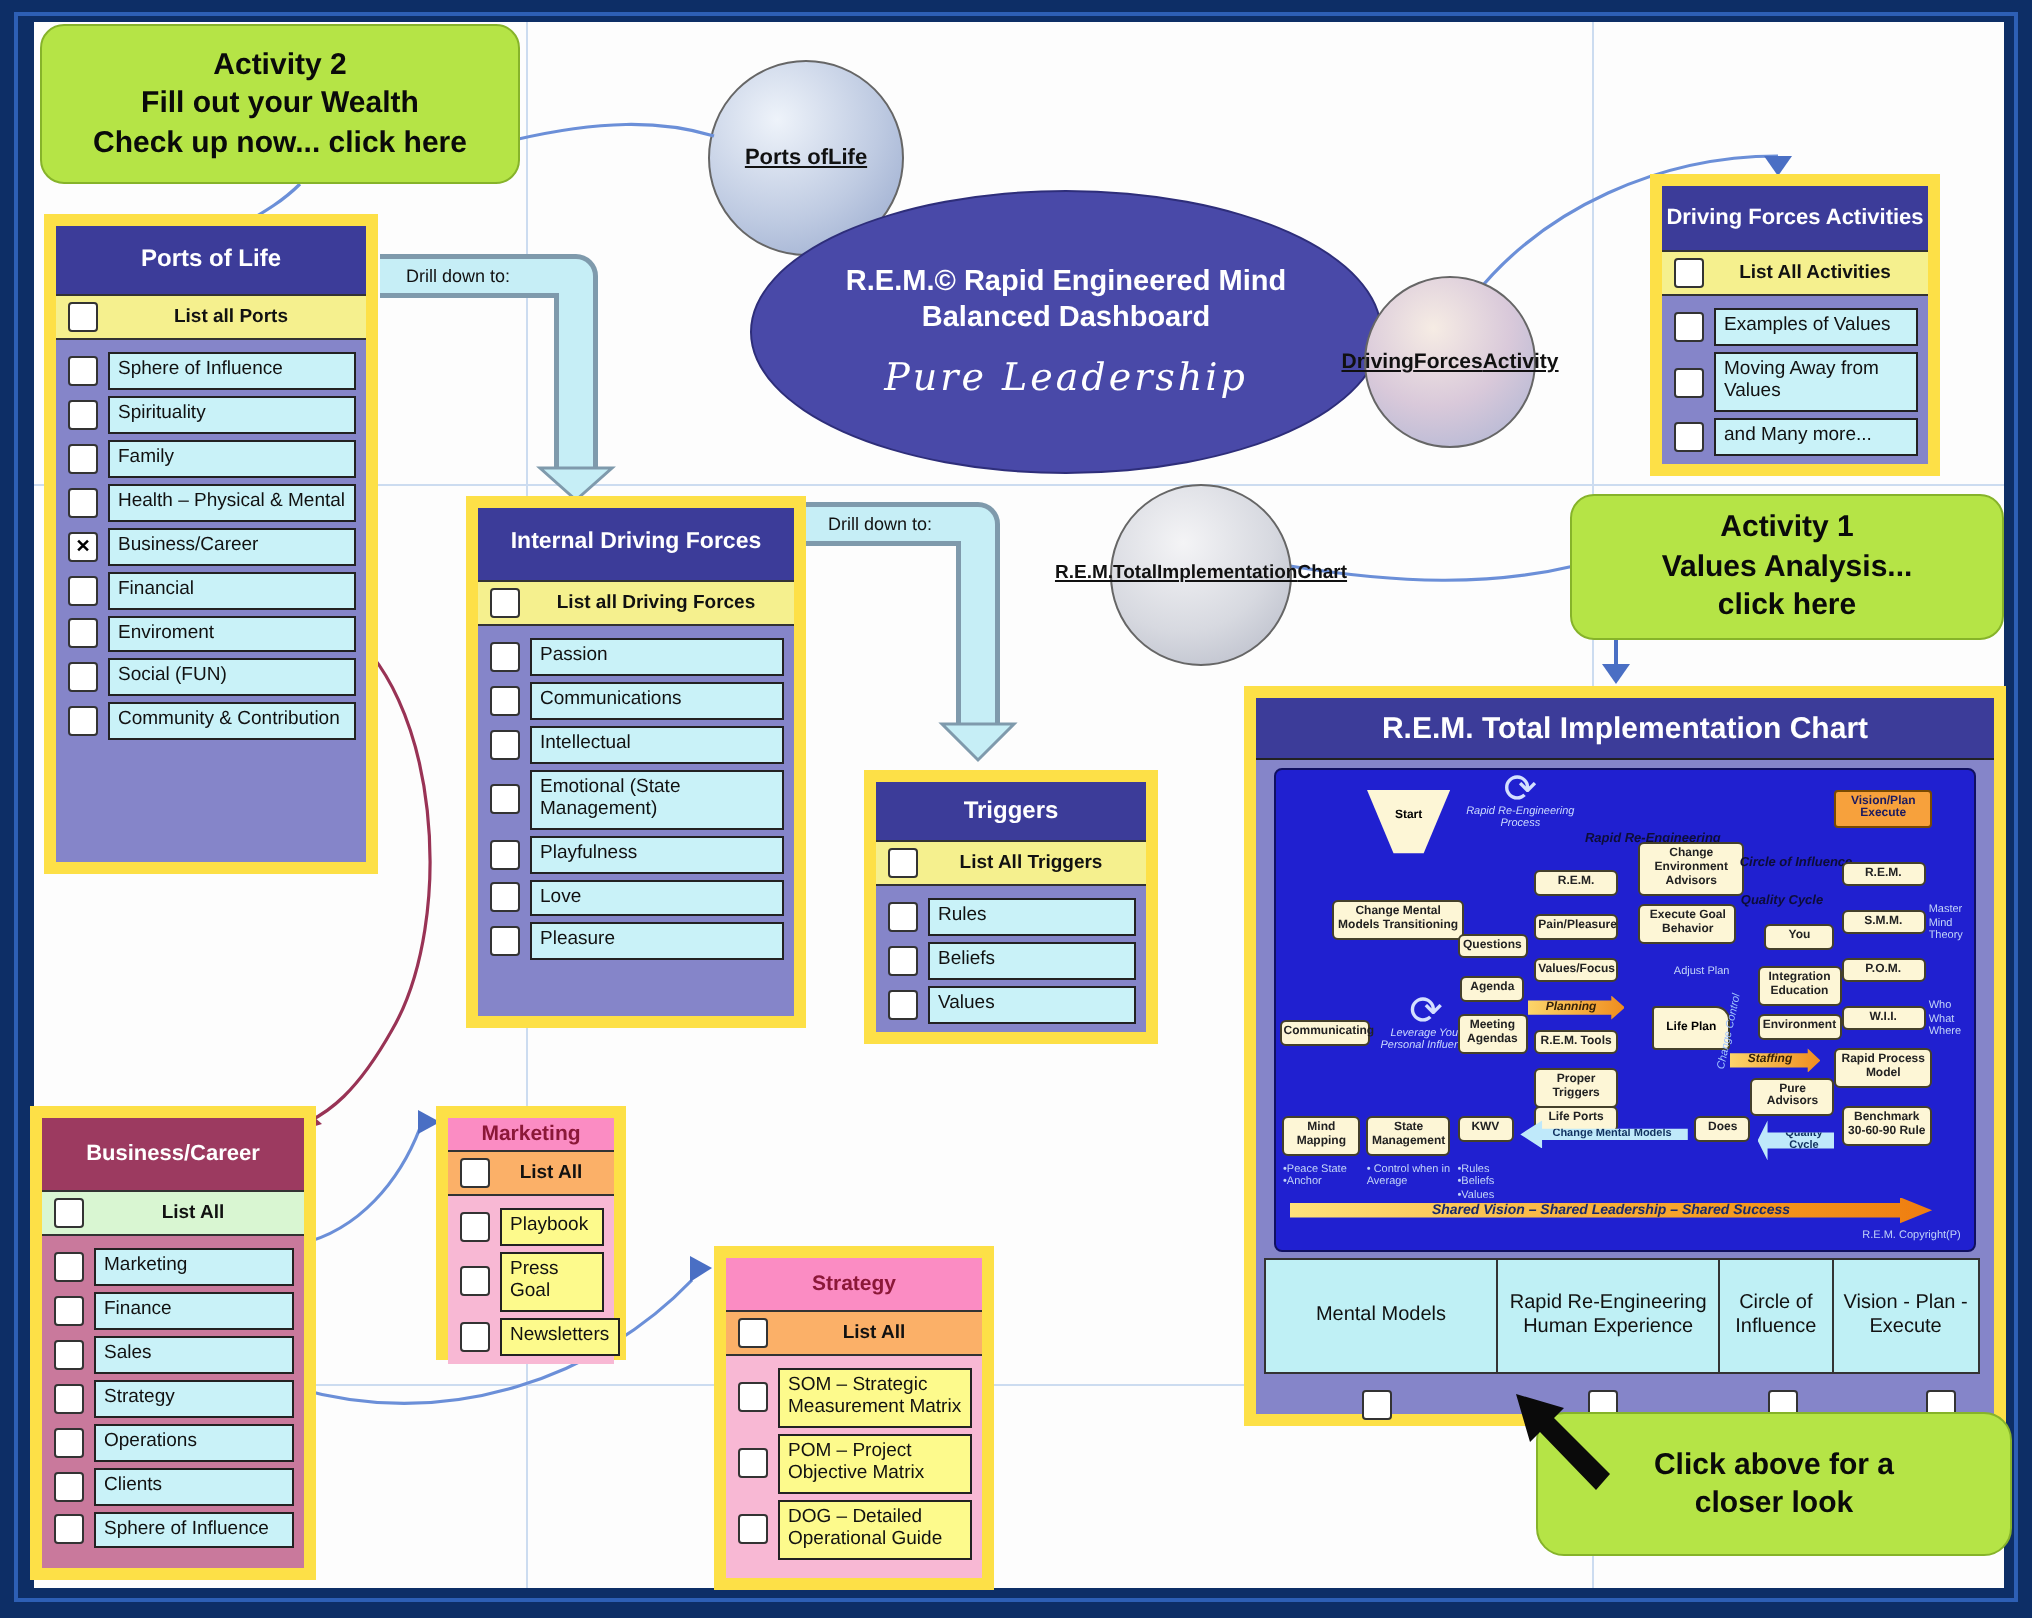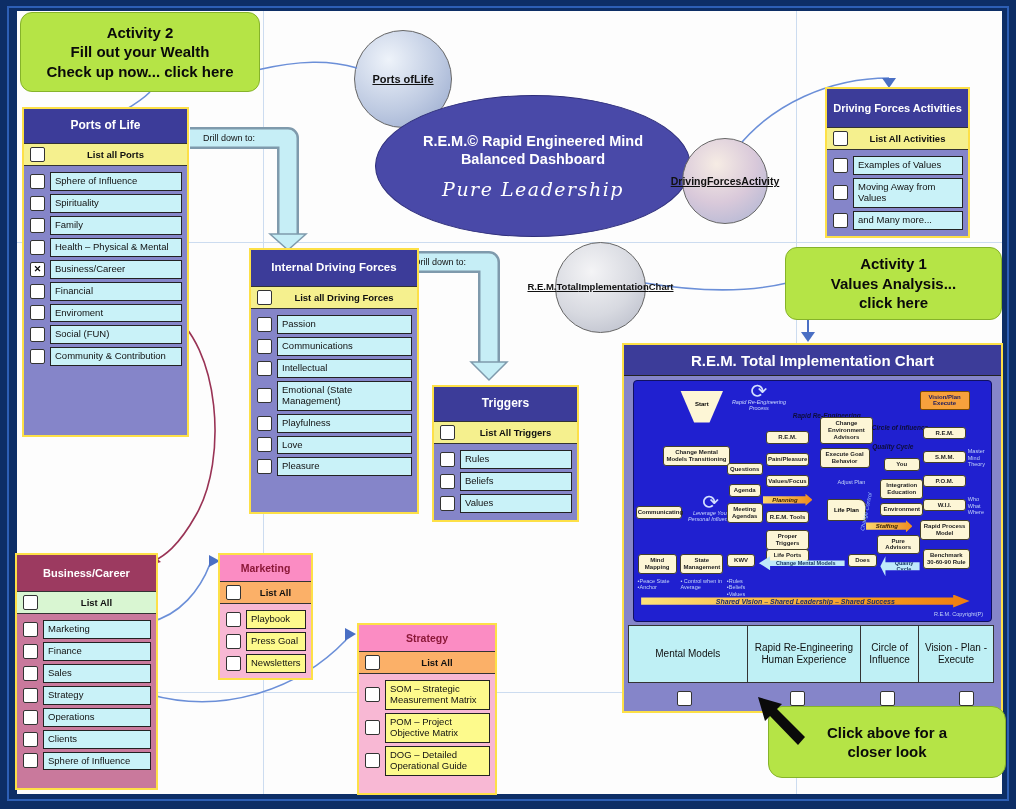--- a/index.html
+++ b/index.html
@@ -25,21 +25,21 @@
   
   .globe{position:absolute;border-radius:50%;border:1px solid #666;display:flex;flex-direction:row;
     align-items:center;justify-content:center;text-align:center;font-weight:bold;color:#111;text-decoration:underline;}
   .globe.ports{left:354px;top:30px;width:96px;height:96px;z-index:1;font-size:11px;
     background:radial-gradient(circle at 35% 30%,#eef3fa,#bfcbe2 55%,#93a5cb);}
   .globe.dfa{left:682px;top:138px;width:84px;height:84px;z-index:3;font-size:10.5px;
     background:radial-gradient(circle at 40% 30%,#f6ece4,#d9c9da 50%,#a9b3d3);}
   .globe.rem{left:555px;top:242px;width:89px;height:89px;z-index:3;font-size:9.5px;line-height:1.15;
     background:radial-gradient(circle at 40% 32%,#f4f4f6,#d7d9e0 55%,#b3b7c5);}
   
-  .panel{position:absolute;border:2px solid #fde047;z-index:4;display:flex;flex-direction:column;box-sizing:border-box;}
+  .panel{position:absolute;border:6px solid #fde047;z-index:4;display:flex;flex-direction:column;box-sizing:border-box;}
   .p-head{background:#3c3c99;color:#fff;font-weight:bold;text-align:center;display:flex;
     align-items:center;justify-content:center;font-size:12px;line-height:1.15;padding:2px;}
   .p-listrow{display:flex;align-items:center;padding:3px 6px;border-top:1px solid #333;border-bottom:1px solid #333;}
   .p-listrow .lbl{flex:1;text-align:center;font-size:9.5px;font-weight:bold;color:#111;}
   .p-body{flex:1;background:#8585c9;padding:3px 0 4px 0;}
   .item-row{display:flex;align-items:stretch;margin:3px 5px 0 6px;}
   .cb{width:13px;height:13px;background:#fff;border:1px solid #333;border-radius:2px;flex:0 0 13px;
     margin-right:5px;font-size:9px;line-height:13px;text-align:center;font-weight:bold;color:#000;align-self:center;}
   .item-box{flex:1;background:#c9f2f8;border:1px solid #222;padding:3px 4px;font-size:9.5px;
     line-height:1.15;color:#111;display:flex;align-items:center;}
@@ -196,21 +196,21 @@
           <span class="cb"></span>
           <span class="item-box">Social (FUN)</span>
         </div>
         <div class="item-row">
           <span class="cb"></span>
           <span class="item-box">Community &amp; Contribution</span>
         </div>
       </div>
   </div>
 
-  <div class="panel" style="left:233px;top:248px;width:170px;height:266px;margin-left:16px;">
+  <div class="panel" style="left:233px;top:248px;width:170px;height:266px;">
     <div class="p-head" style="height:32px;font-size:11.5px;">Internal Driving Forces</div>
     <div class="p-listrow yellowrow">
       <span class="cb"></span>
       <span class="lbl">List all Driving Forces</span>
     </div>
     <div class="p-body">
         <div class="item-row">
           <span class="cb"></span>
           <span class="item-box">Passion</span>
         </div>

